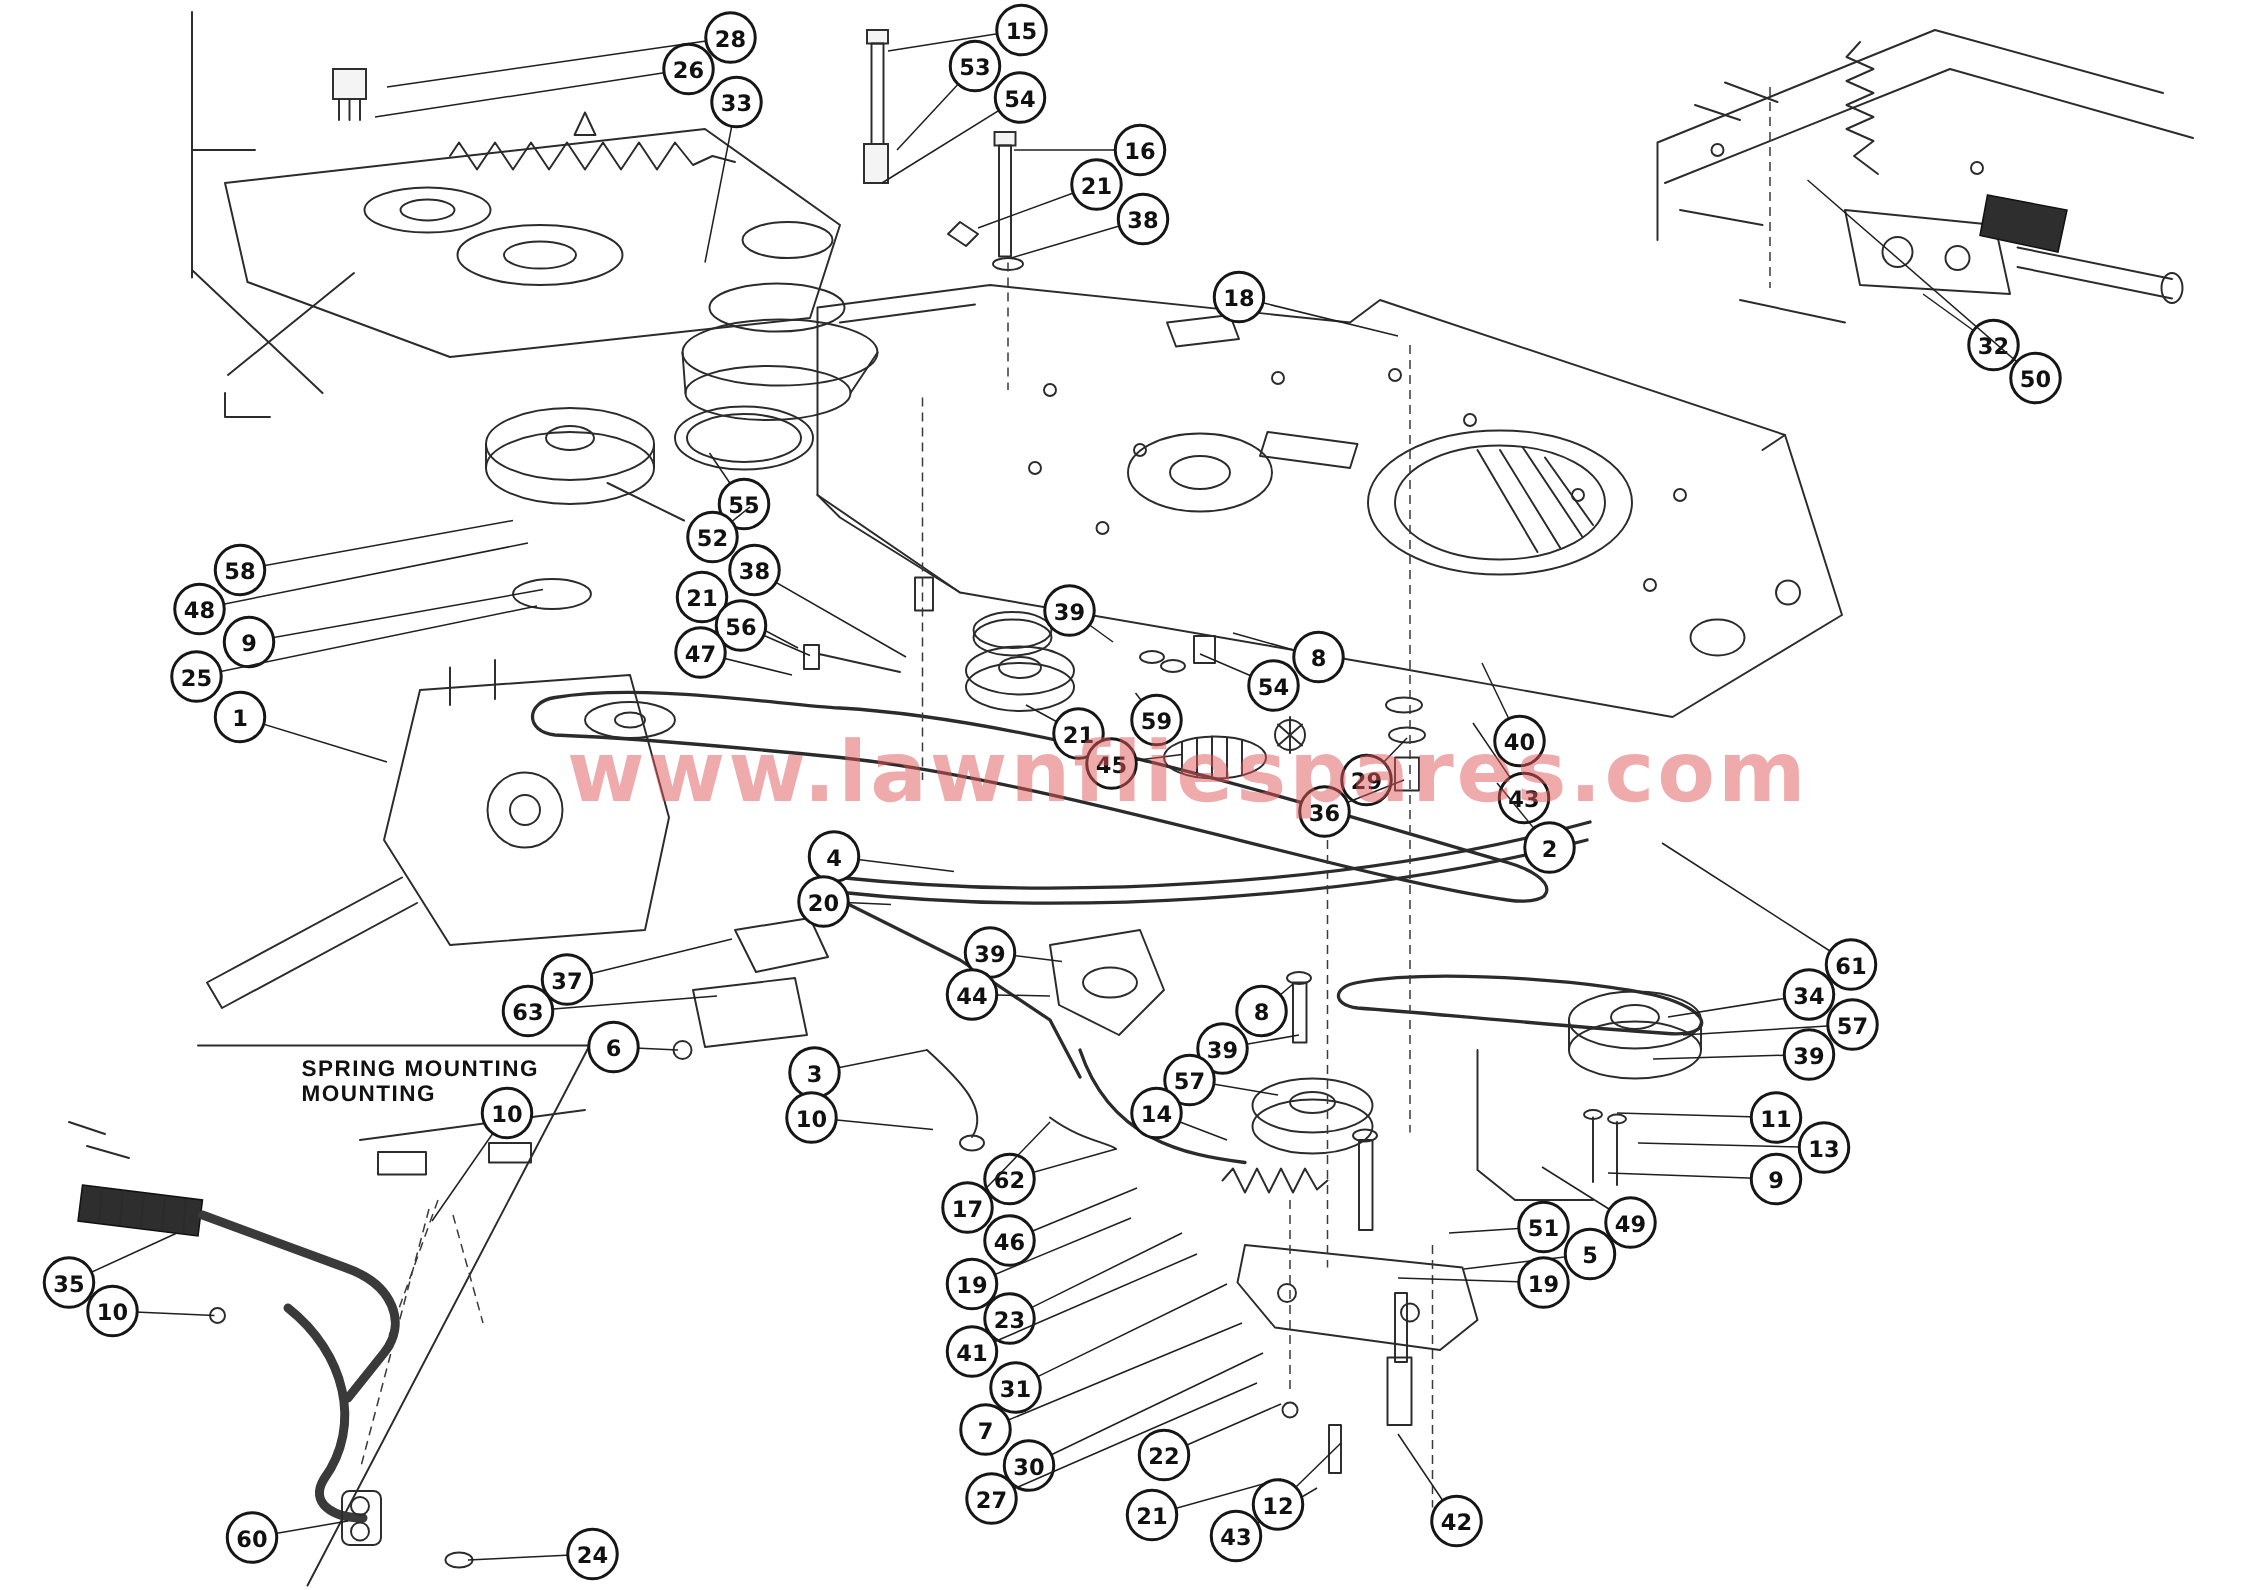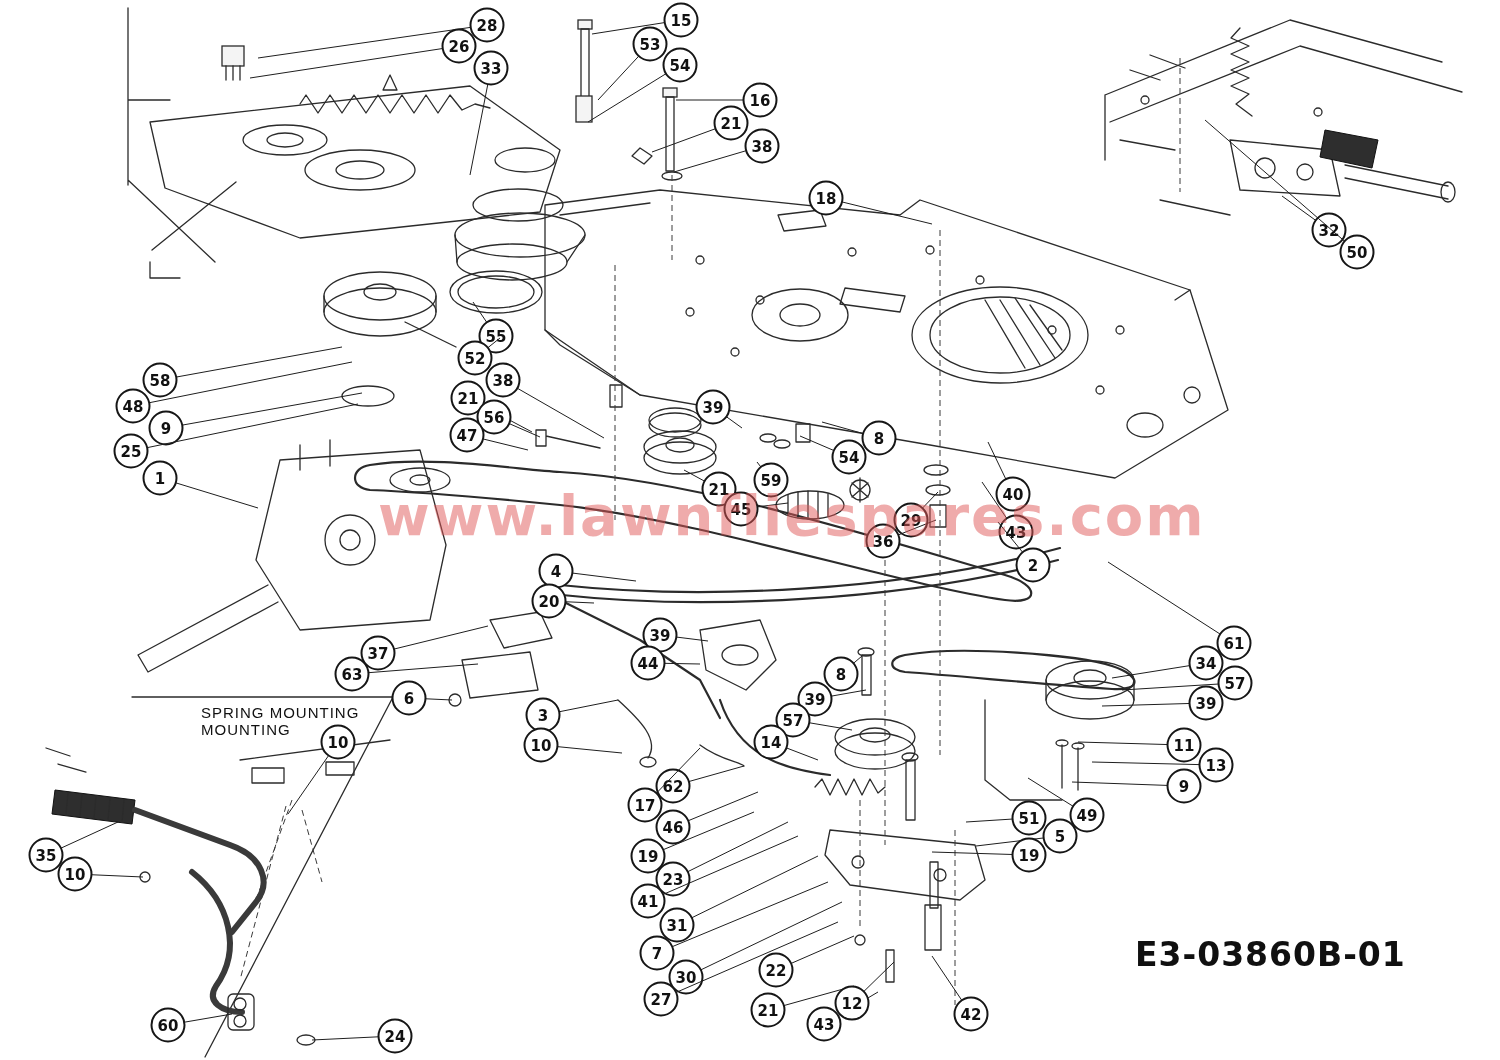--- a/index.html
+++ b/index.html
@@ -24,21 +24,21 @@
   }
   
   .watermark {
     position:absolute; left:378px; top:483px; width:800px;
     font-family:"DejaVu Sans", sans-serif; font-weight:bold; font-size:56px;
     letter-spacing:2px; color:rgba(224,88,88,0.50); white-space:nowrap;
     pointer-events:none; user-select:none;text-align:right;
   }
   .inset-label {
     position:absolute; left:201px; top:704px;
-    font-family:"Liberation Sans", sans-serif; font-weight:normal; font-size:15px;
+    font-family:"Liberation Sans", sans-serif; font-weight:bold; font-size:15px;
     letter-spacing:1px; color:#111; line-height:17px;
   }
   .part-code {
     position:absolute; left:1135px; top:935px;
     font-family:"DejaVu Sans", sans-serif; font-weight:bold; font-size:33px;
     color:#101010; letter-spacing:1px;
   }
 </style>
 </head>
 <body>
@@ -619,15 +619,14 @@
       </g>
   </svg>
 
   <div class="watermark">www.lawnfliespares.com</div>
 
   <div class="inset-label">
     <div>SPRING MOUNTING</div>
     <div>MOUNTING</div>
   </div>
 
-  <div class="part-code">E3-03860B-01</div>
 
 </div>
 
 </body></html>

